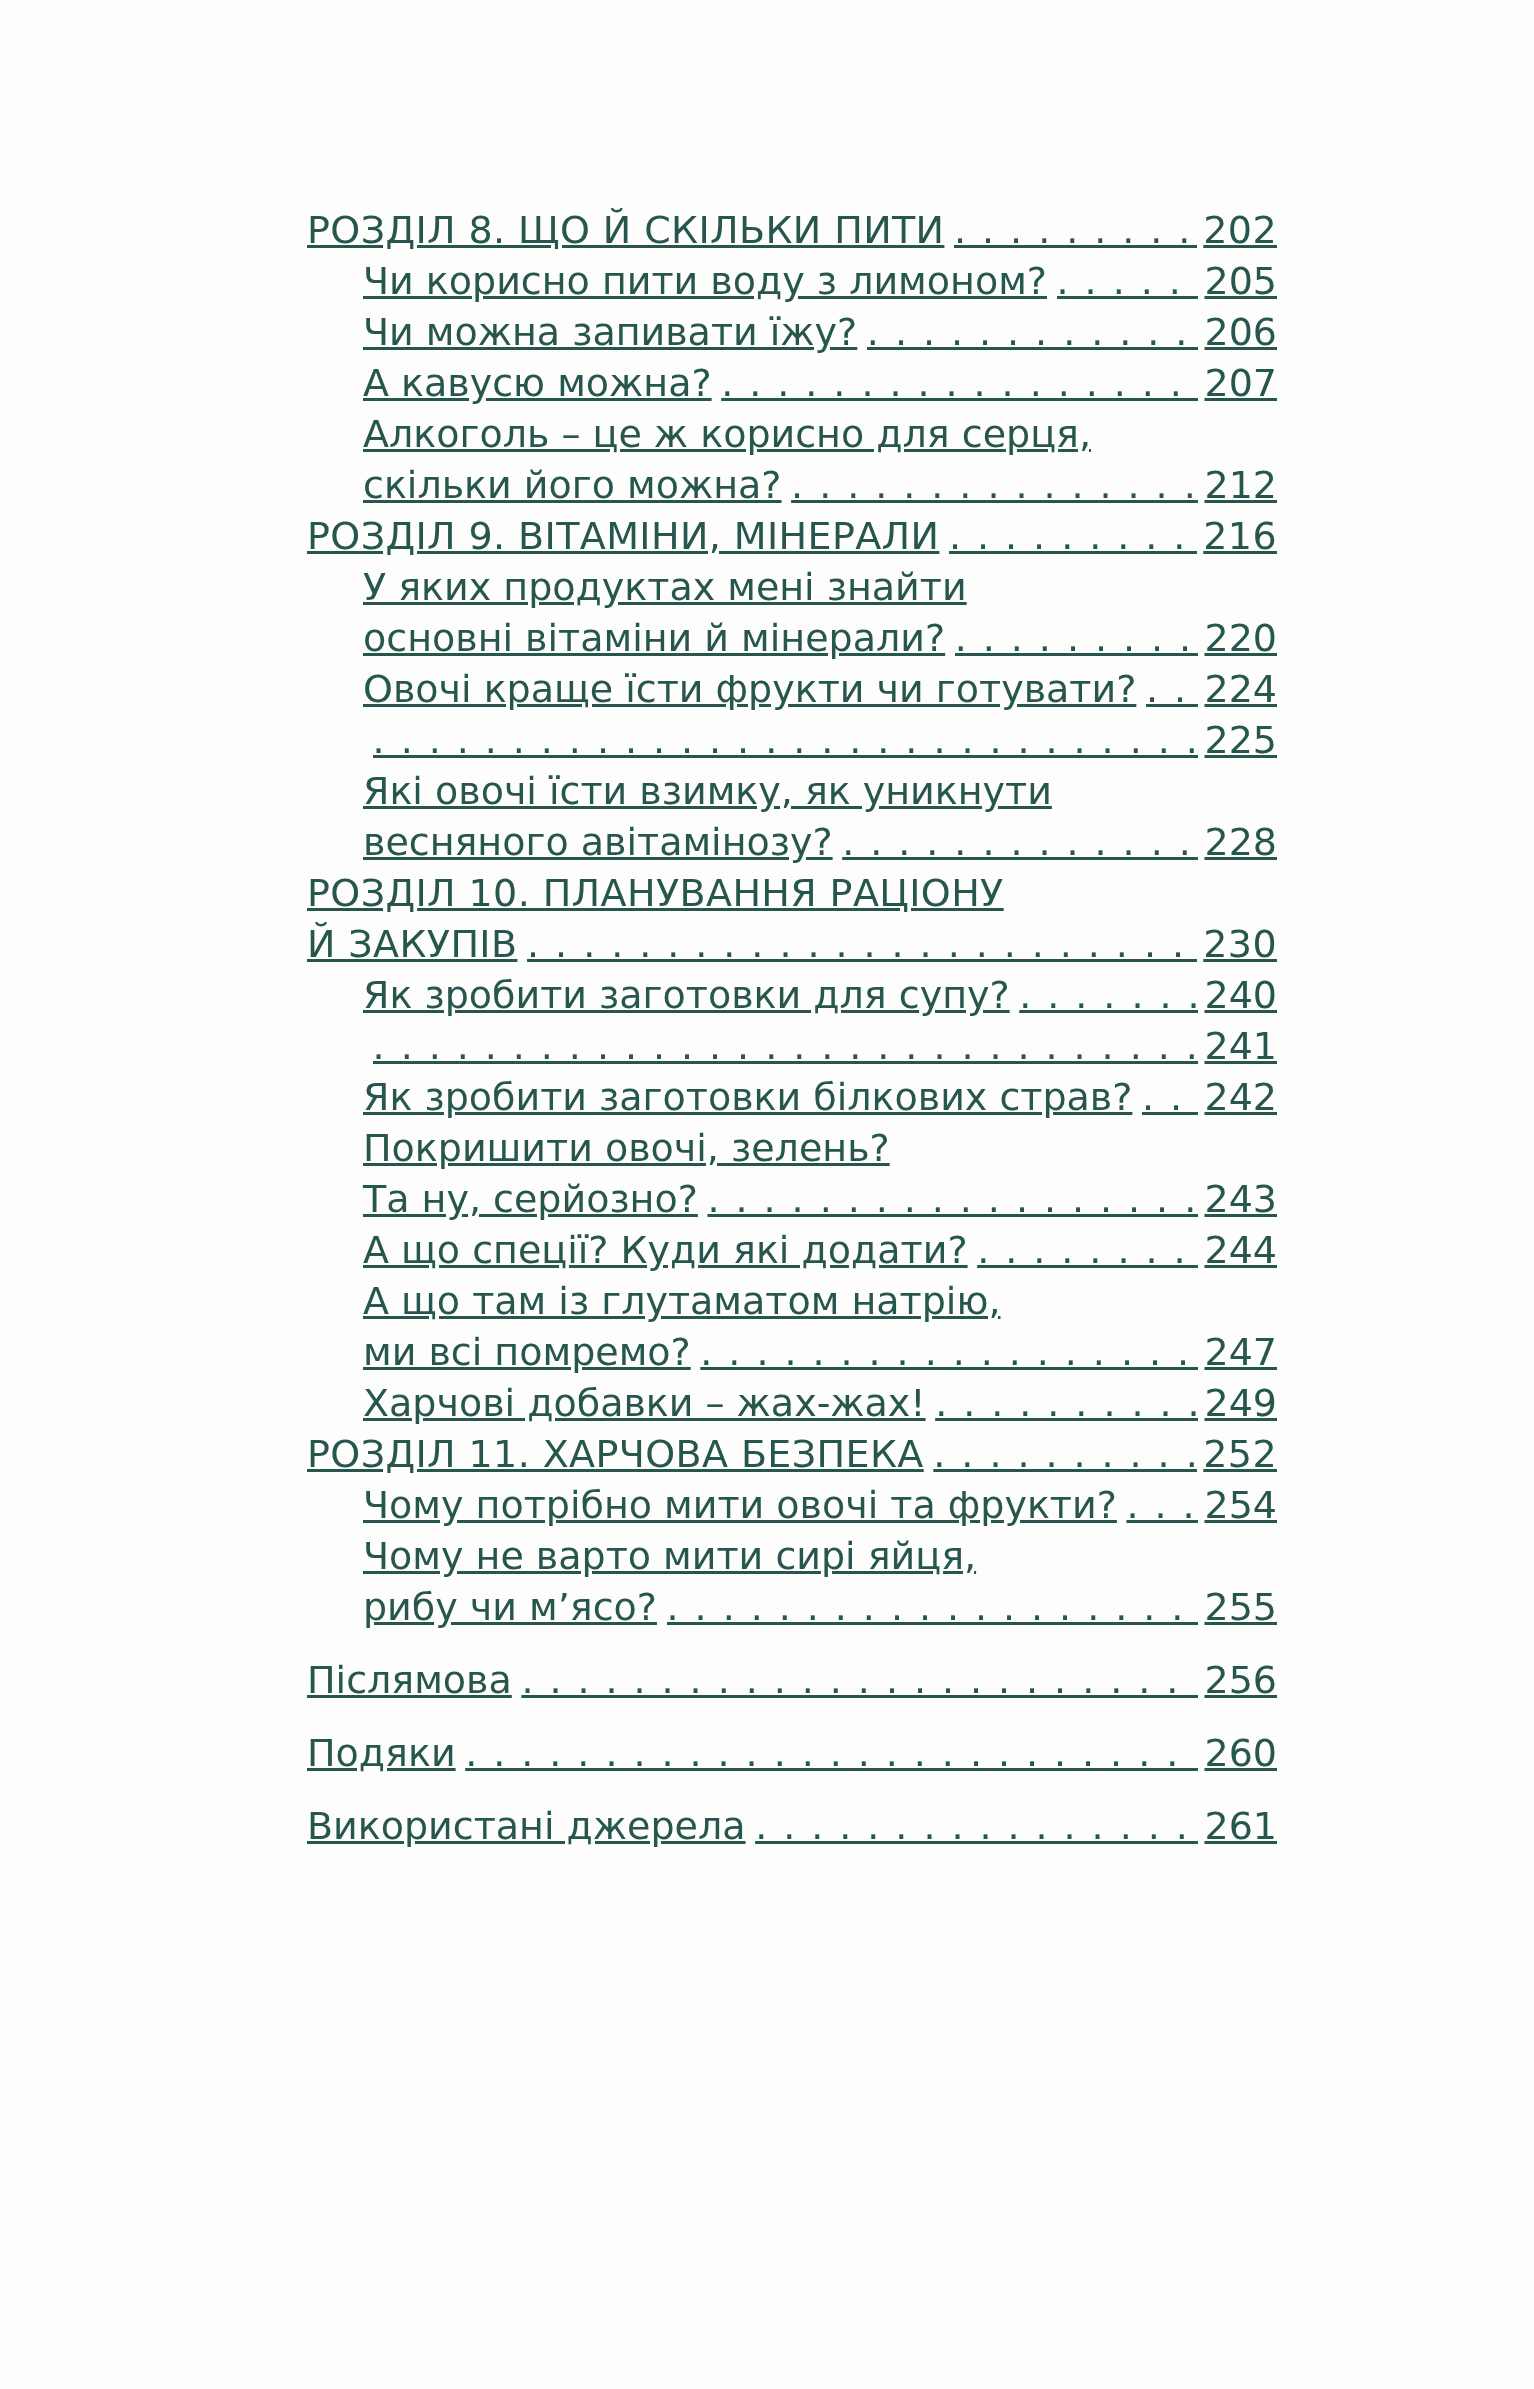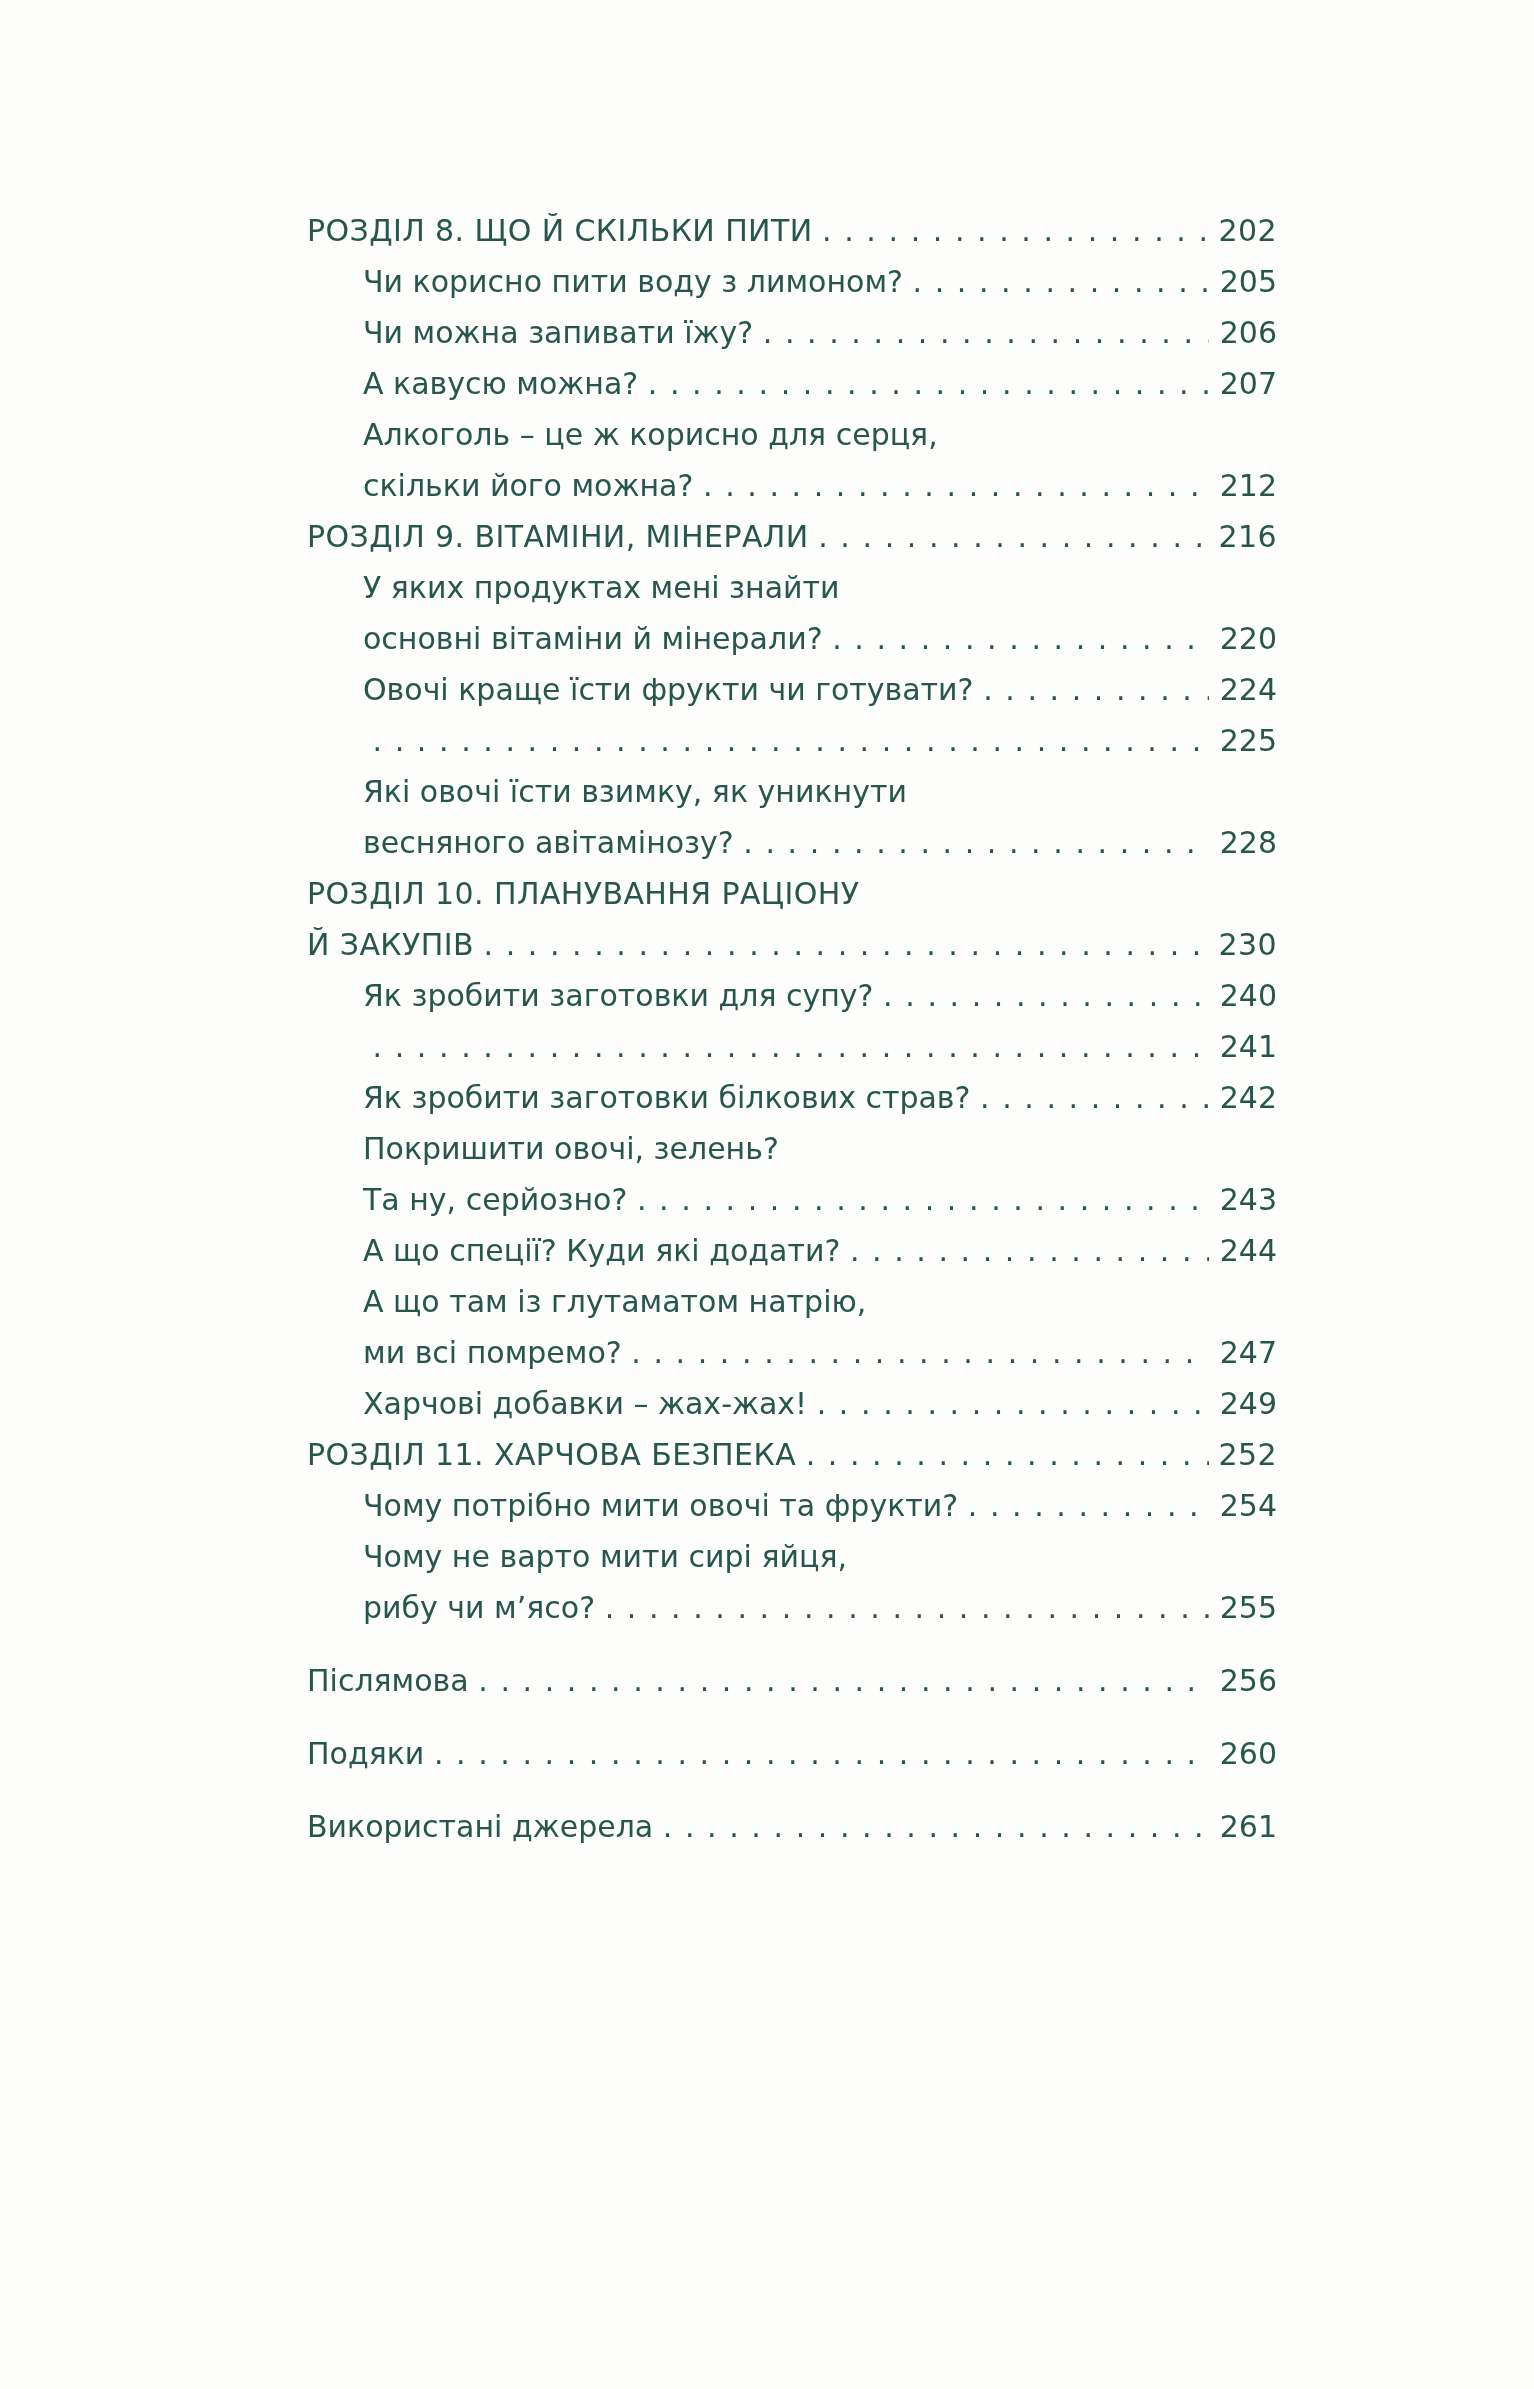--- a/index.html
+++ b/index.html
@@ -20,23 +20,24 @@
     color: #27564e;
     overflow: hidden;
   }
   .toc {
     position: absolute;
     left: 307px;
     top: 205px;
     width: 970px;
   }
   .entry {
-    font-size: 30px;
+    font-size: 38px;
     line-height: 51px;
     font-weight: 500;
+    text-decoration: underline;
   }
   .heading {
     letter-spacing: 0.4px;
   }
   .heading.first {
     margin-top: 0;
   }
   .item .toc-line {
     padding-left: 56px;
   }

